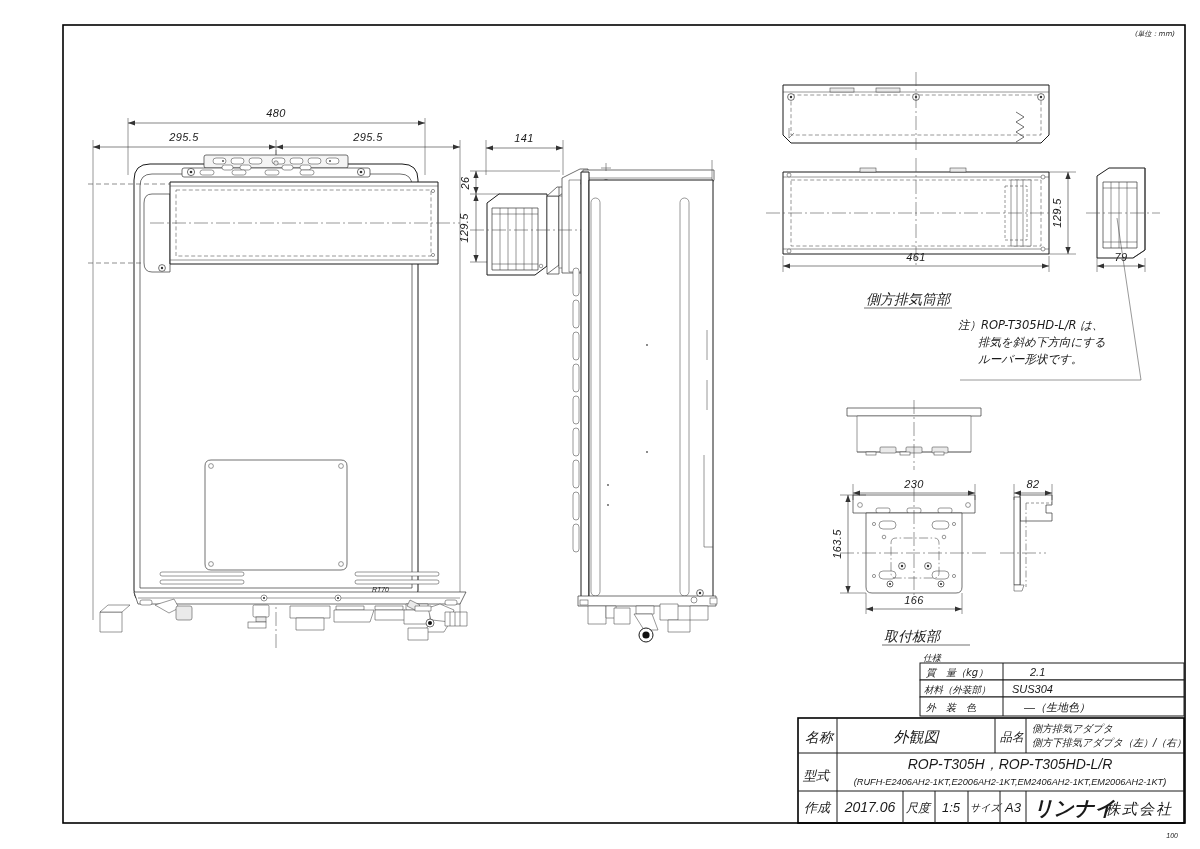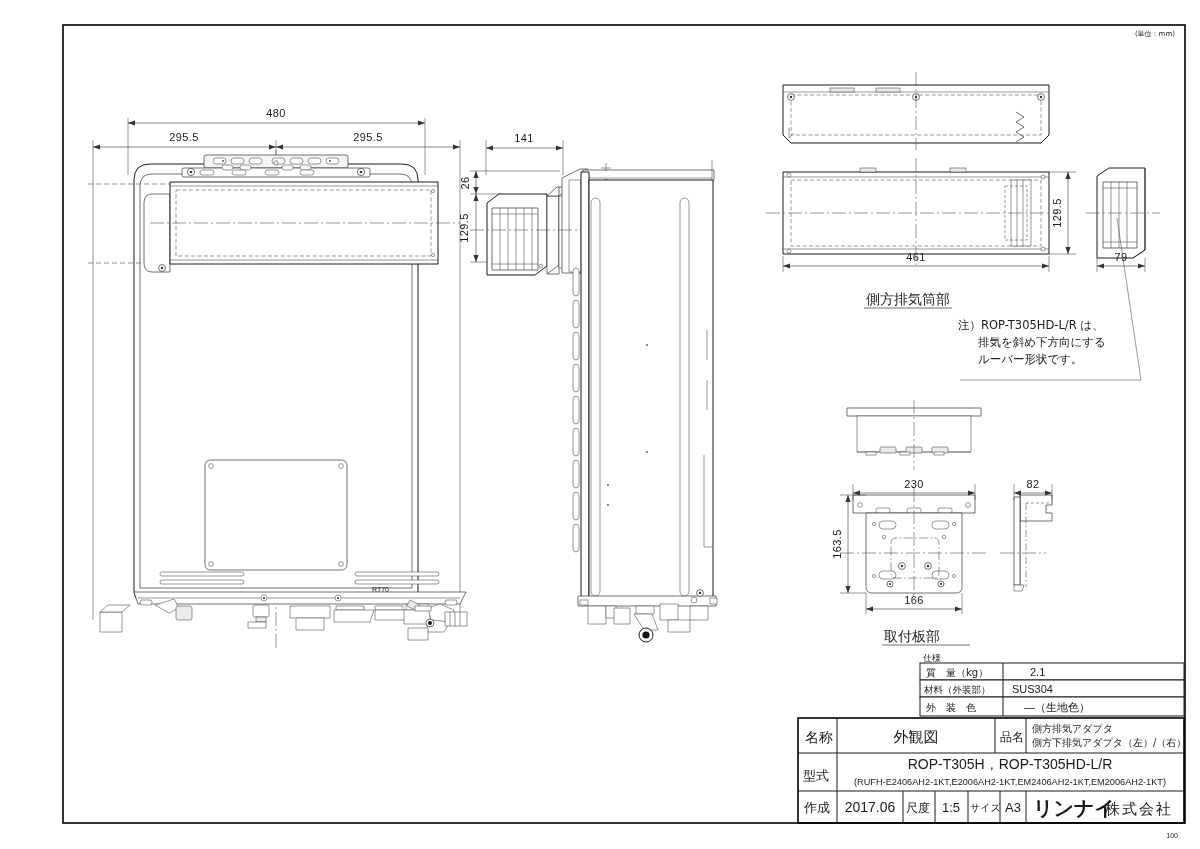--- a/index.html
+++ b/index.html
@@ -1,18 +1,18 @@
 <!DOCTYPE html>
 <html><head>
 <meta charset="utf-8">
 <style>
   html,body{margin:0;padding:0;background:#ffffff;}
   body{width:1200px;height:849px;position:relative;overflow:hidden;
        font-family:"Liberation Sans","DejaVu Sans",sans-serif;color:#1a1a1a;}
-  #sheet{position:absolute;left:0;top:0;width:1200px;height:849px;}
+  #sheet{position:absolute;left:0;top:0;width:1200px;height:849px;font-style:italic;}
   svg{display:block;}
   text{font-family:"Liberation Sans","DejaVu Sans",sans-serif;fill:#1a1a1a;}
   .dimtxt{font-size:11px;letter-spacing:.4px;}
   .smalltxt{font-size:7px;}
   .jp{font-family:"DejaVu Sans","Liberation Sans",sans-serif;}
   .thin{stroke:#333;stroke-width:.7;fill:none;}
   .thinner{stroke:#444;stroke-width:.55;fill:none;}
   .med{stroke:#1a1a1a;stroke-width:1;fill:none;}
   .heavy{stroke:#000;stroke-width:1.6;fill:none;}
   .dash{stroke:#444;stroke-width:.6;fill:none;stroke-dasharray:5 3;}

